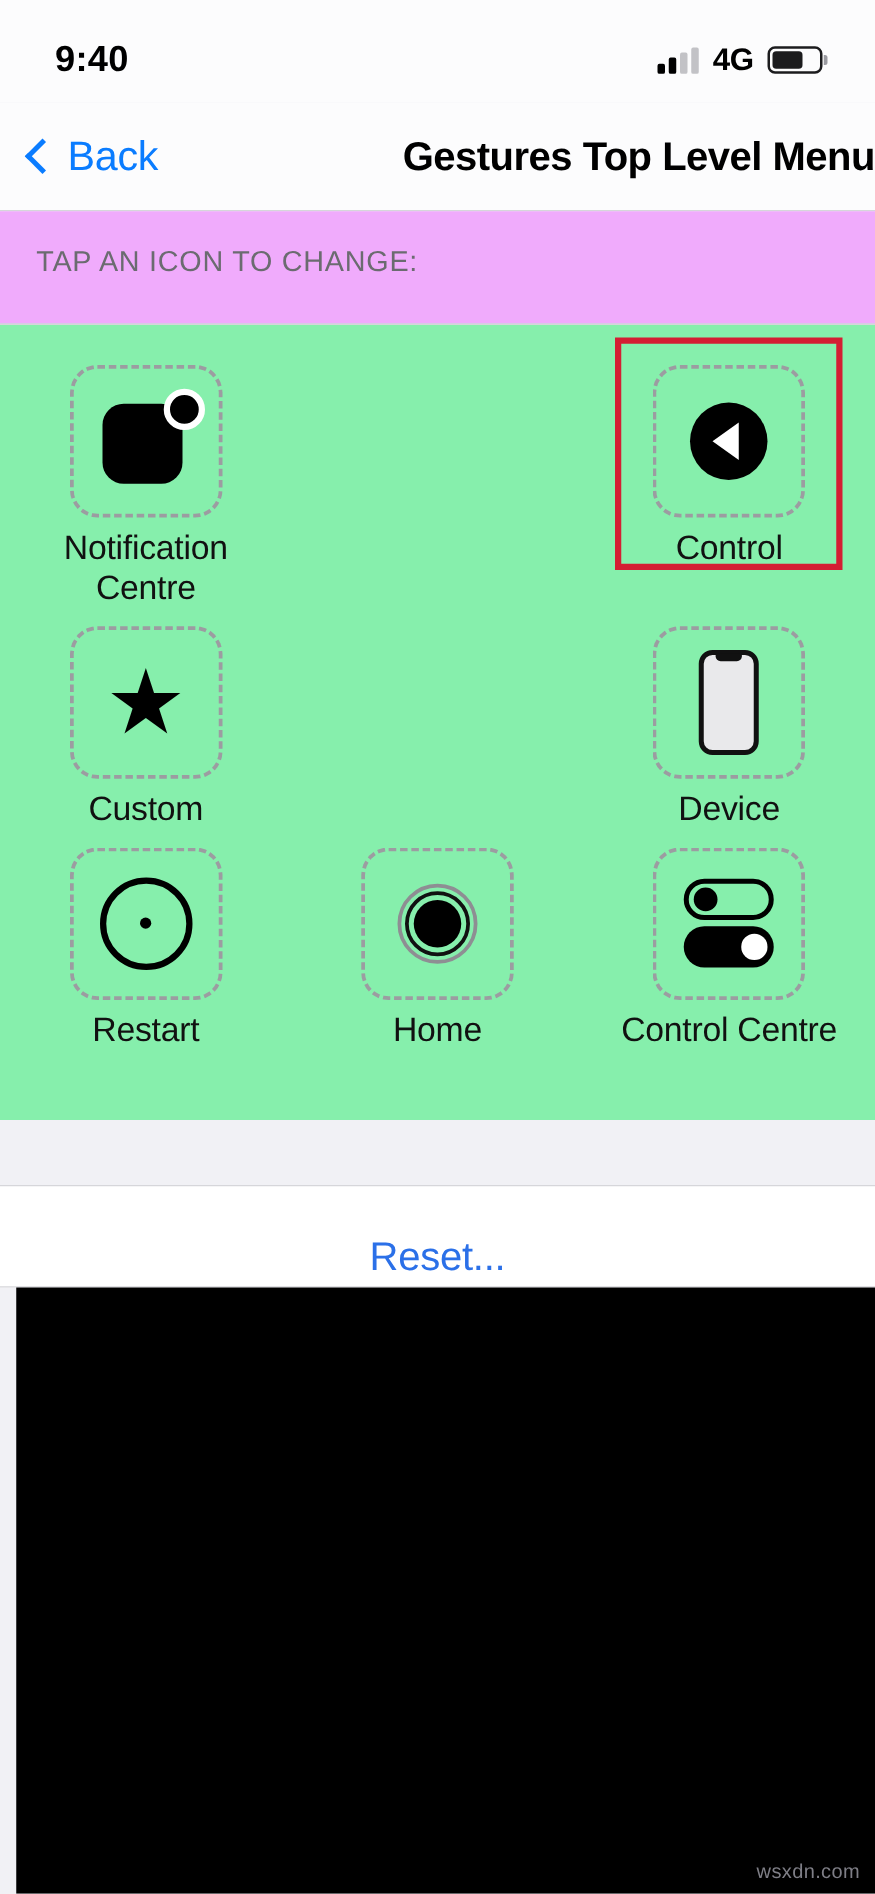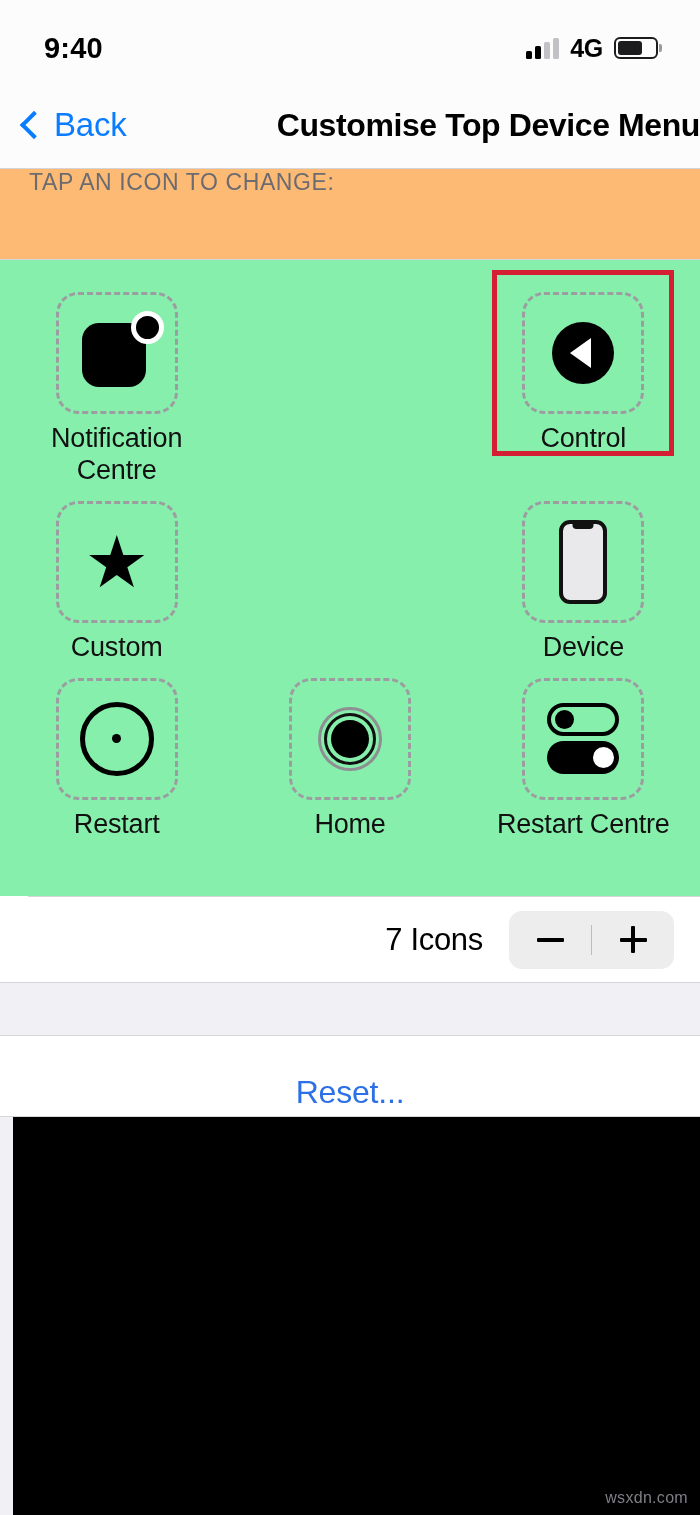--- a/index.html
+++ b/index.html
@@ -126,24 +126,24 @@
     font-weight: bold;
     color: #000;
     margin-left: 28px;
     letter-spacing: -0.4px;
   }
 
   
   .section-header {
     height: 90px;
     display: flex;
-    align-items: flex-start;
+    align-items: center;
     padding: 0 0 10px 29px;
     box-sizing: border-box;
-    background: #fdba74;
+    background: #f0abfc;
   }
   .section-header span {
     font-size: 23px;
     color: #6b6b70;
     letter-spacing: 0.6px;
   }
 
   
   .grid-card {
     background: #86efac;
@@ -436,21 +436,21 @@
         <div class="fill"></div>
       </div>
     </div>
   </div>
 
   <div class="nav-bar">
     <div class="back-btn">
       <span class="chevron-left"></span>
       <span class="back-label">Back</span>
     </div>
-    <div class="nav-title">Customise Top Device Menu</div>
+    <div class="nav-title">Gestures Top Level Menu</div>
   </div>
 
   <div class="section-header">
     <span>TAP AN ICON TO CHANGE:</span>
   </div>
 
   <div class="grid-card">
 
     <div class="grid-row">
       <div class="grid-cell">
@@ -526,40 +526,25 @@
         <div class="icon-box">
           <div class="ic ic-control">
             <div class="sw sw-off">
               <div class="knob"></div>
             </div>
             <div class="sw sw-on">
               <div class="knob"></div>
             </div>
           </div>
         </div>
-        <div class="icon-label">Restart Centre</div>
+        <div class="icon-label">Control Centre</div>
       </div>
     </div>
   </div>
 
-  <div class="stepper-wrap">
-    <div class="stepper-divider"></div>
-    <div class="stepper-row">
-      <div class="icons-count">7 Icons</div>
-      <div class="stepper">
-        <div class="half">
-          <span class="sign-minus"></span>
-        </div>
-        <div class="sep"></div>
-        <div class="half">
-          <span class="sign-plus"></span>
-        </div>
-      </div>
-    </div>
-  </div>
 
   <div class="gap-block"></div>
 
   <div class="reset-row">
     <span>Reset...</span>
   </div>
 
   <div class="footer-fill">
     <div class="home-indicator"></div>
     <div class="watermark">wsxdn.com</div>

